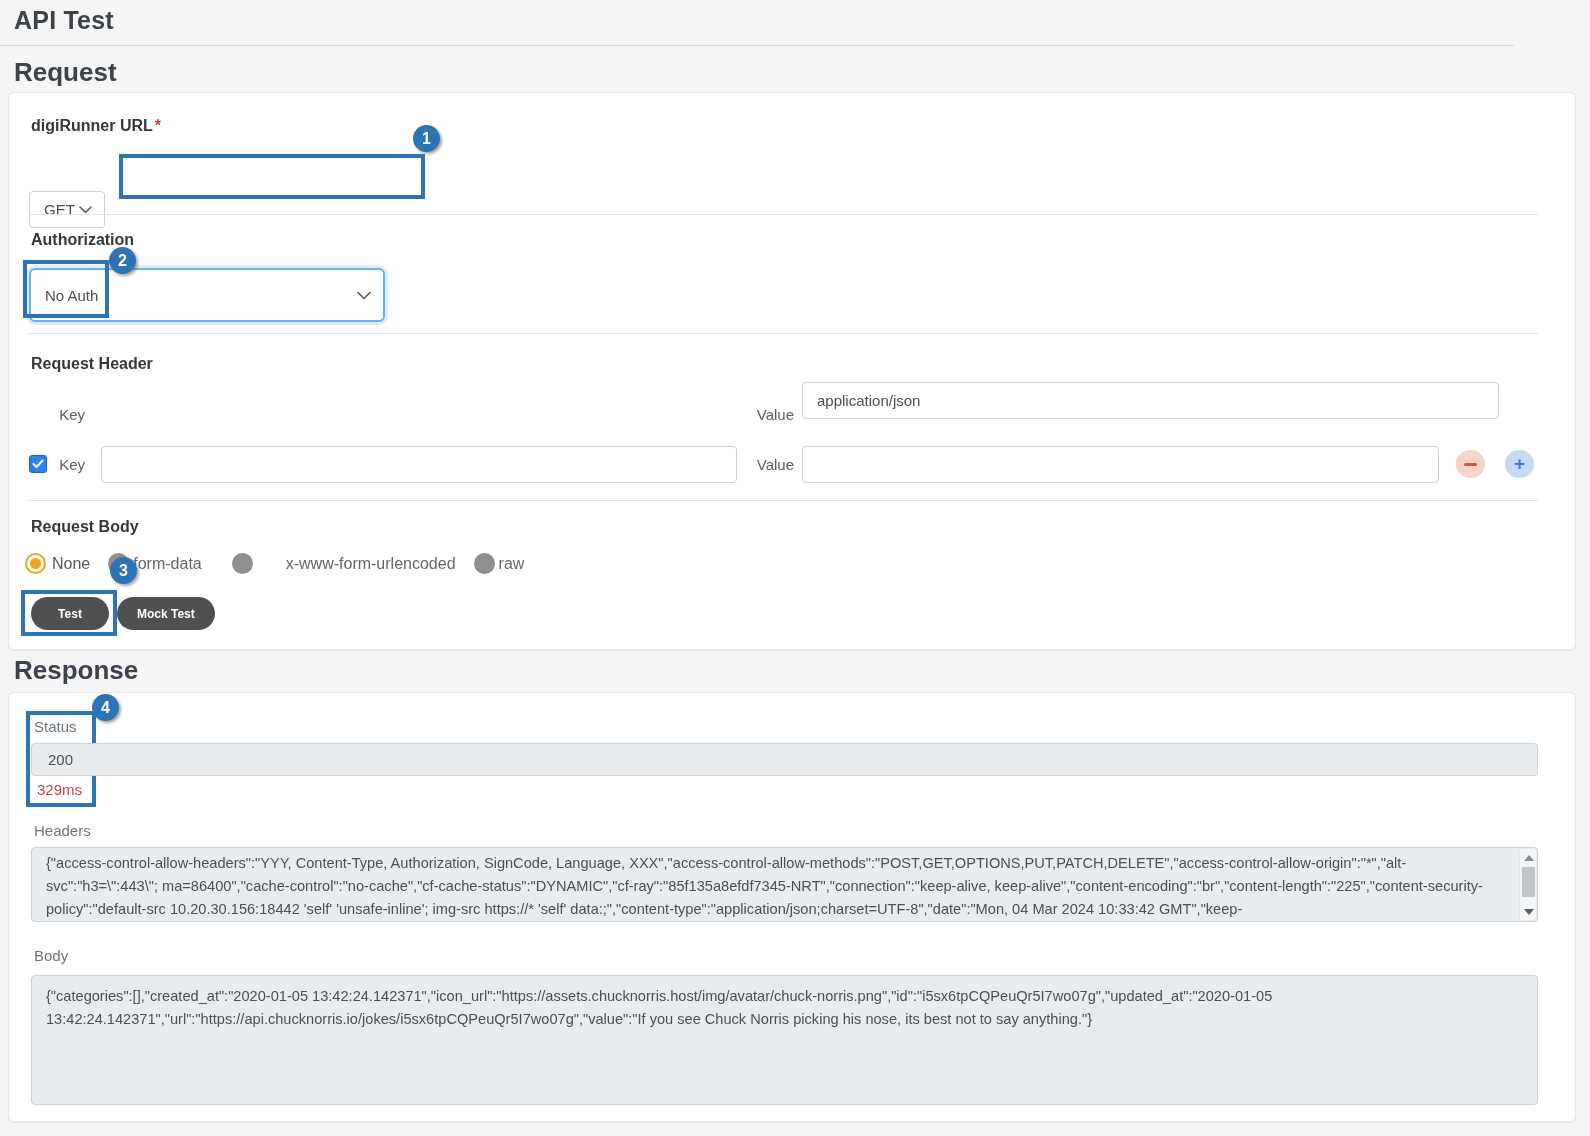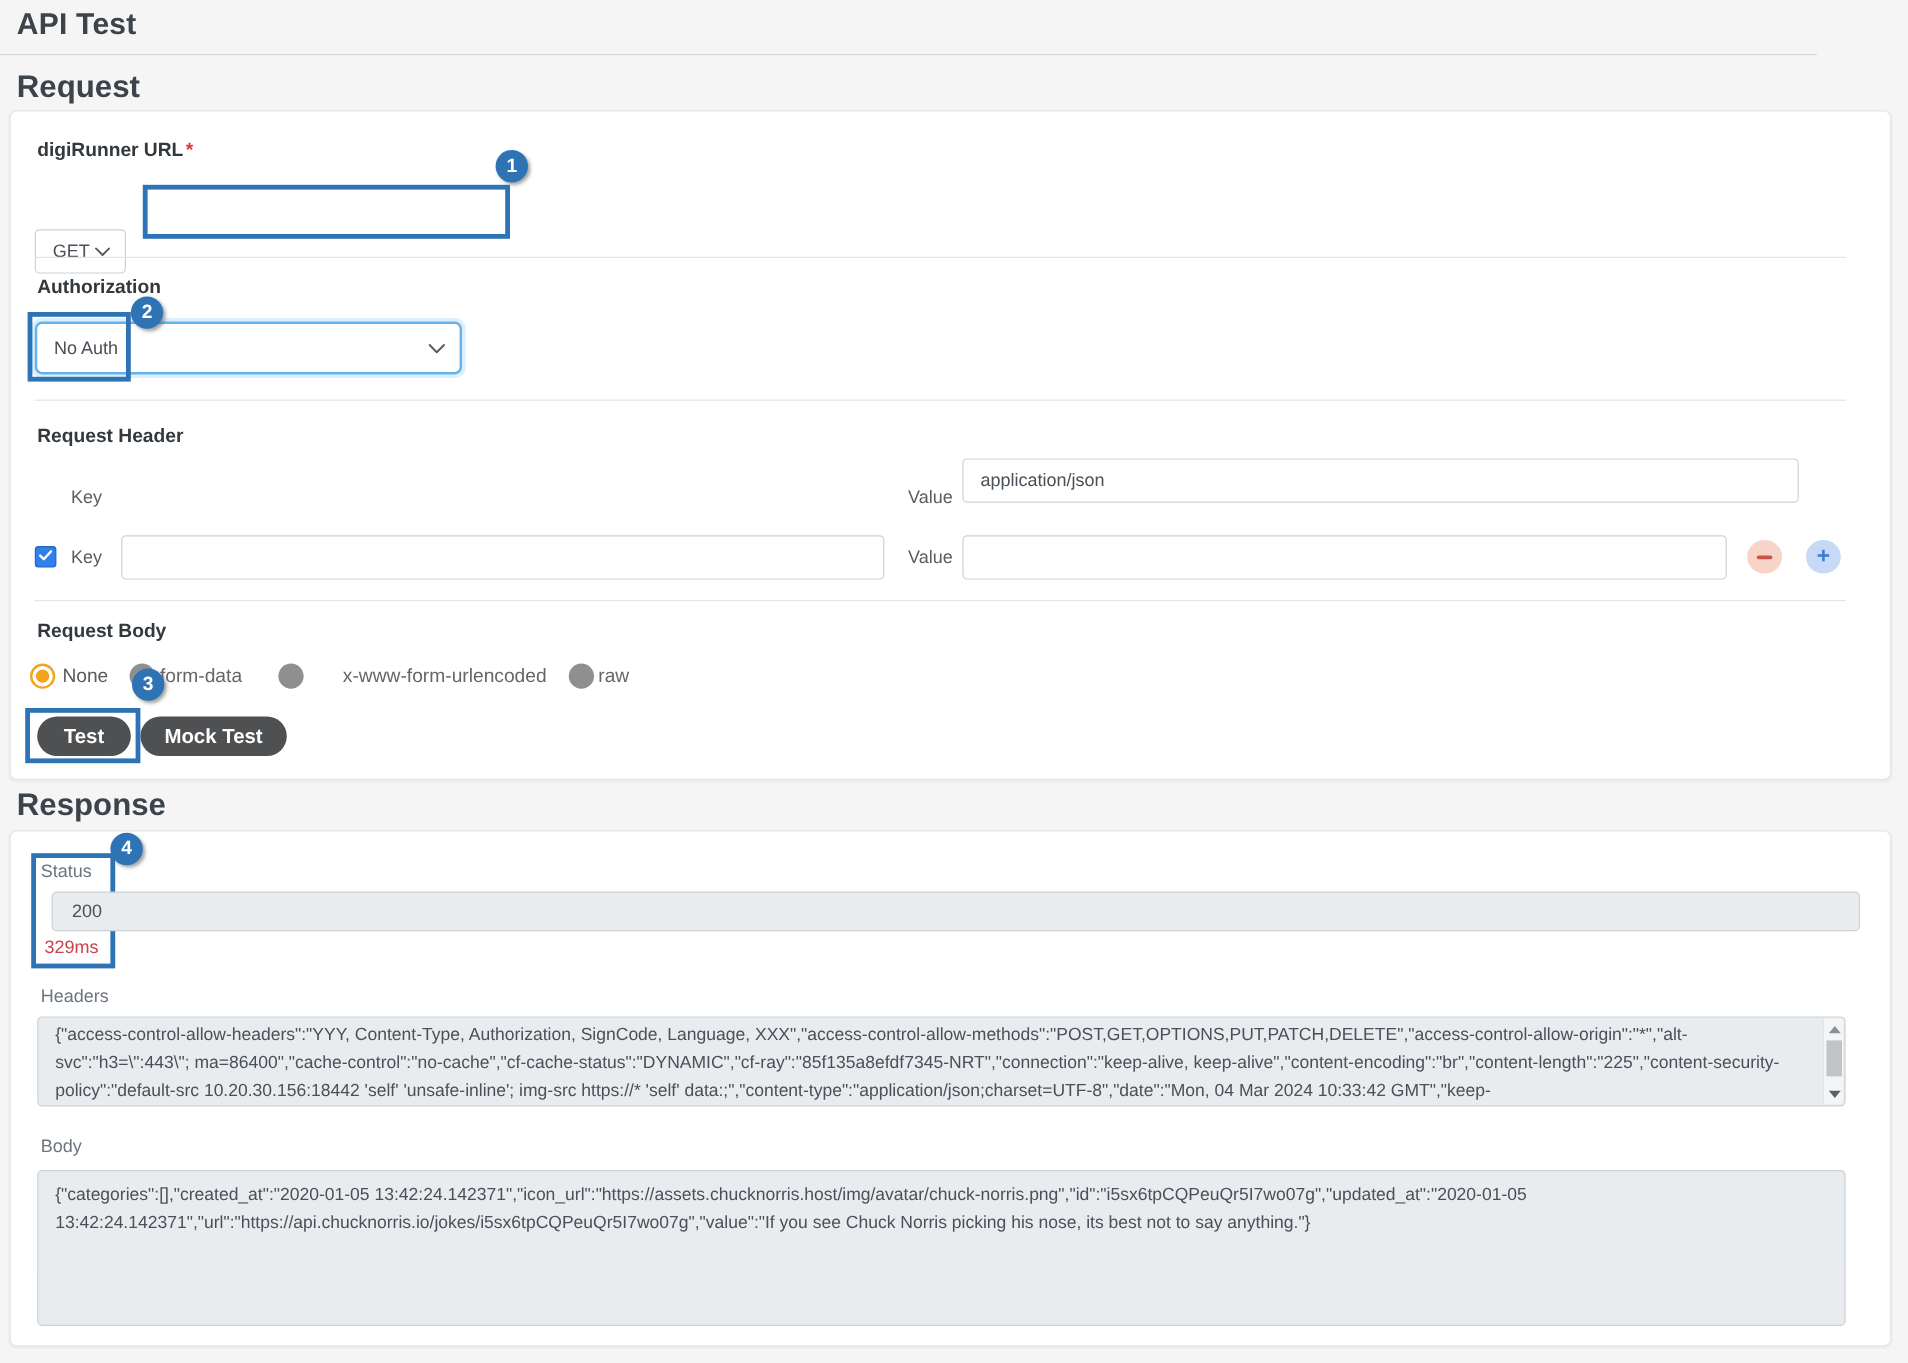--- a/index.html
+++ b/index.html
@@ -66,36 +66,36 @@
   .radio-item { display:flex; align-items:center; margin-right:18px; cursor:pointer; }
   .radio-circle { width:21px; height:21px; border-radius:50%; flex:0 0 auto; }
   .radio-off { background:#8f8f8f; }
   .radio-on  { background:#fff; border:2px solid #f2a51c; position:relative; }
   .radio-on::after { content:""; position:absolute; left:3px; top:3px; width:11px; height:11px; border-radius:50%; background:#f2a51c; }
   .radio-label { font-size:16px; color:#666; margin-left:4px; }
   .radio-item.sel .radio-label { margin-left:6px; color:#595959; }
 
   .pill-btn {
     position:absolute; height:33px; border:none; border-radius:17px;
-    background:#4f5052; color:#fff; font-size:17px; font-weight:700;
+    background:#4f5052; color:#fff; font-size:12px; font-weight:700;
     font-family:"Liberation Sans", sans-serif; cursor:pointer; padding:0 20px;
   }
 
   
   .ann-rect { position:absolute; border:4px solid #2e74b5; background:transparent; pointer-events:none; }
   .ann-circle {
     position:absolute; width:27px; height:27px; border-radius:50%;
     background:#2e74b5; color:#fff; font-size:16px; font-weight:700;
     display:flex; align-items:center; justify-content:center;
     box-shadow:2px 2px 3px rgba(90,90,90,.55); pointer-events:none; z-index:5;
   }
 
   .resp-label { position:absolute; font-size:15px; color:#6c757d; }
   .grey-bar {
-    position:absolute; left:34px; width:1507px; background:#e9ecef;
+    position:absolute; left:22px; width:1507px; background:#e9ecef;
     border:1px solid #ccd1d6; border-radius:4px; color:#495057; font-size:15px;
   }
   #status-bar { top:50px; height:33px; line-height:31px; padding:0 16px; }
   .elapsed { position:absolute; left:28px; top:88px; font-size:15px; color:#c9444d; }
 
   .code-box {
     position:absolute; left:22px; width:1507px; background:#e9ecef;
     border:1px solid #ccd1d6; border-radius:4px;
     font-size:14.6px; line-height:23px; color:#495057;
     overflow:hidden; word-wrap:break-word; overflow-wrap:break-word;
@@ -131,21 +131,21 @@
           <polyline points="1,1 6.5,6.5 12,1" fill="none" stroke="#5a5a5a" stroke-width="1.6" stroke-linecap="round" stroke-linejoin="round"></polyline>
         </svg>
     </span>
   </div>
   <div class="ann-rect" style="left:110px; top:61px; width:306px; height:45px;"></div>
   <div class="ann-circle" style="left:404px; top:32px;">1</div>
 
   <div class="inner-divider" style="top:121px;"></div>
 
   <div class="field-label" style="left:22px; top:138px;">Authorization</div>
-  <div class="select-box" style="left:20px; top:175px; width:356px; height:44px; border:2px solid #64b2ec; border-radius:6px; box-shadow:0 0 0 3px rgba(121,192,242,.25);">
+  <div class="select-box" style="left:20px; top:175px; width:356px; height:54px; border:2px solid #64b2ec; border-radius:6px; box-shadow:0 0 0 3px rgba(121,192,242,.25);">
     <span>No Auth</span>
     <span class="chev">
       <svg width="14" height="9" viewBox="0 0 14 9">
           <polyline points="1,1.5 7,7.5 13,1.5" fill="none" stroke="#5a5a5a" stroke-width="1.6" stroke-linecap="round" stroke-linejoin="round"></polyline>
         </svg>
     </span>
   </div>
   <div class="ann-rect" style="left:14px; top:167px; width:86px; height:58px;"></div>
   <div class="ann-circle" style="left:100px; top:154px;">2</div>
 

